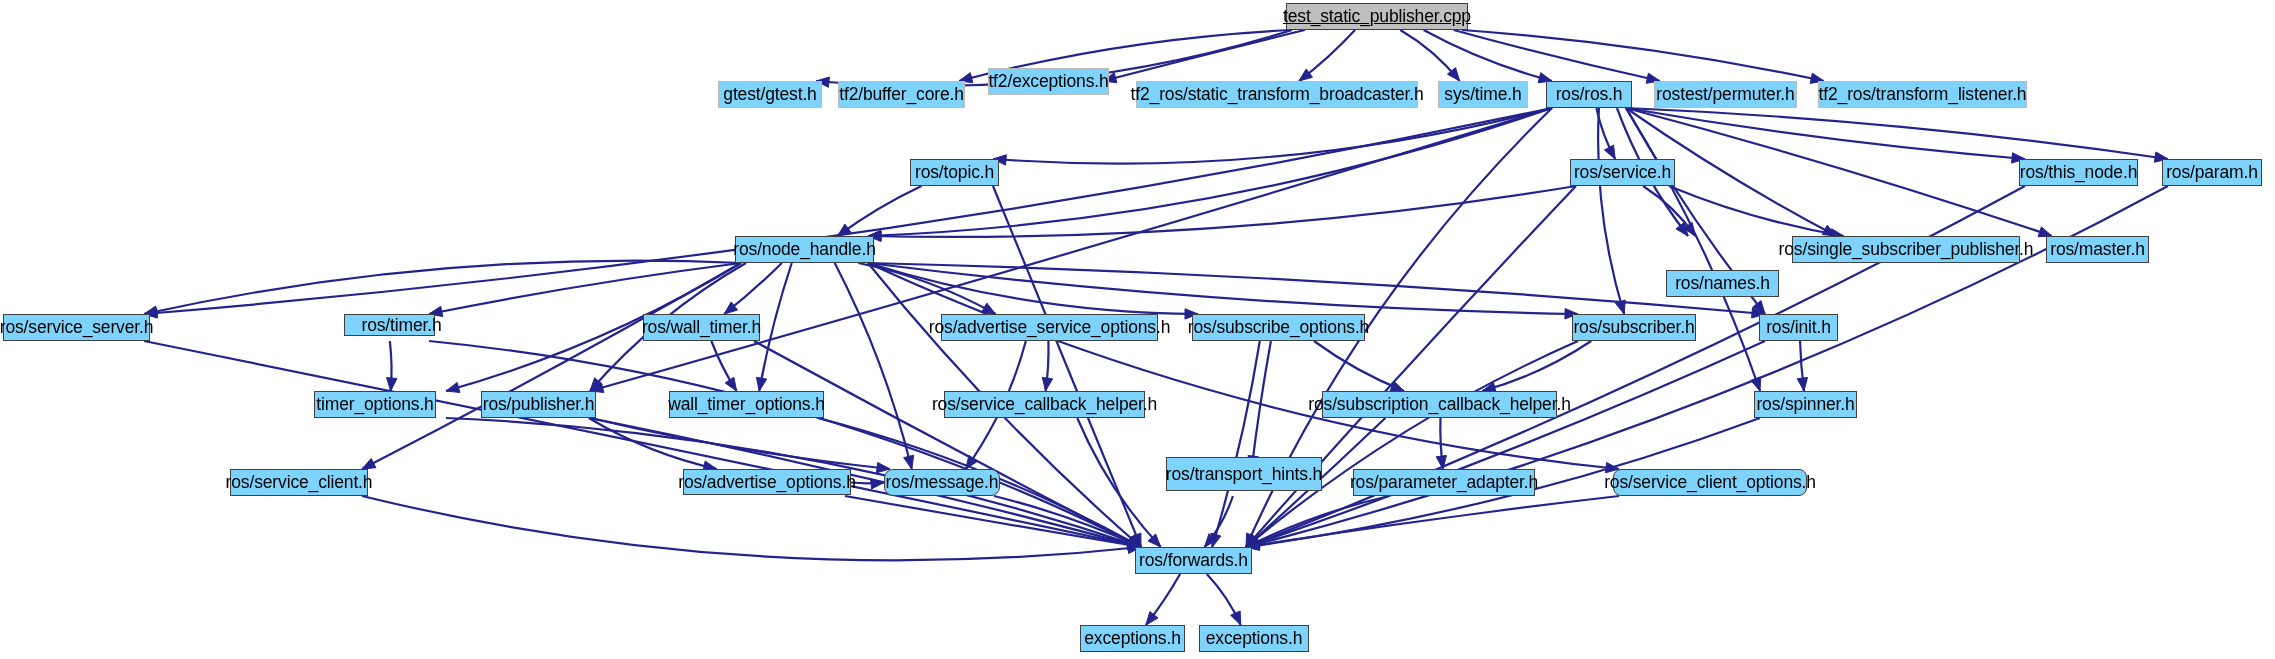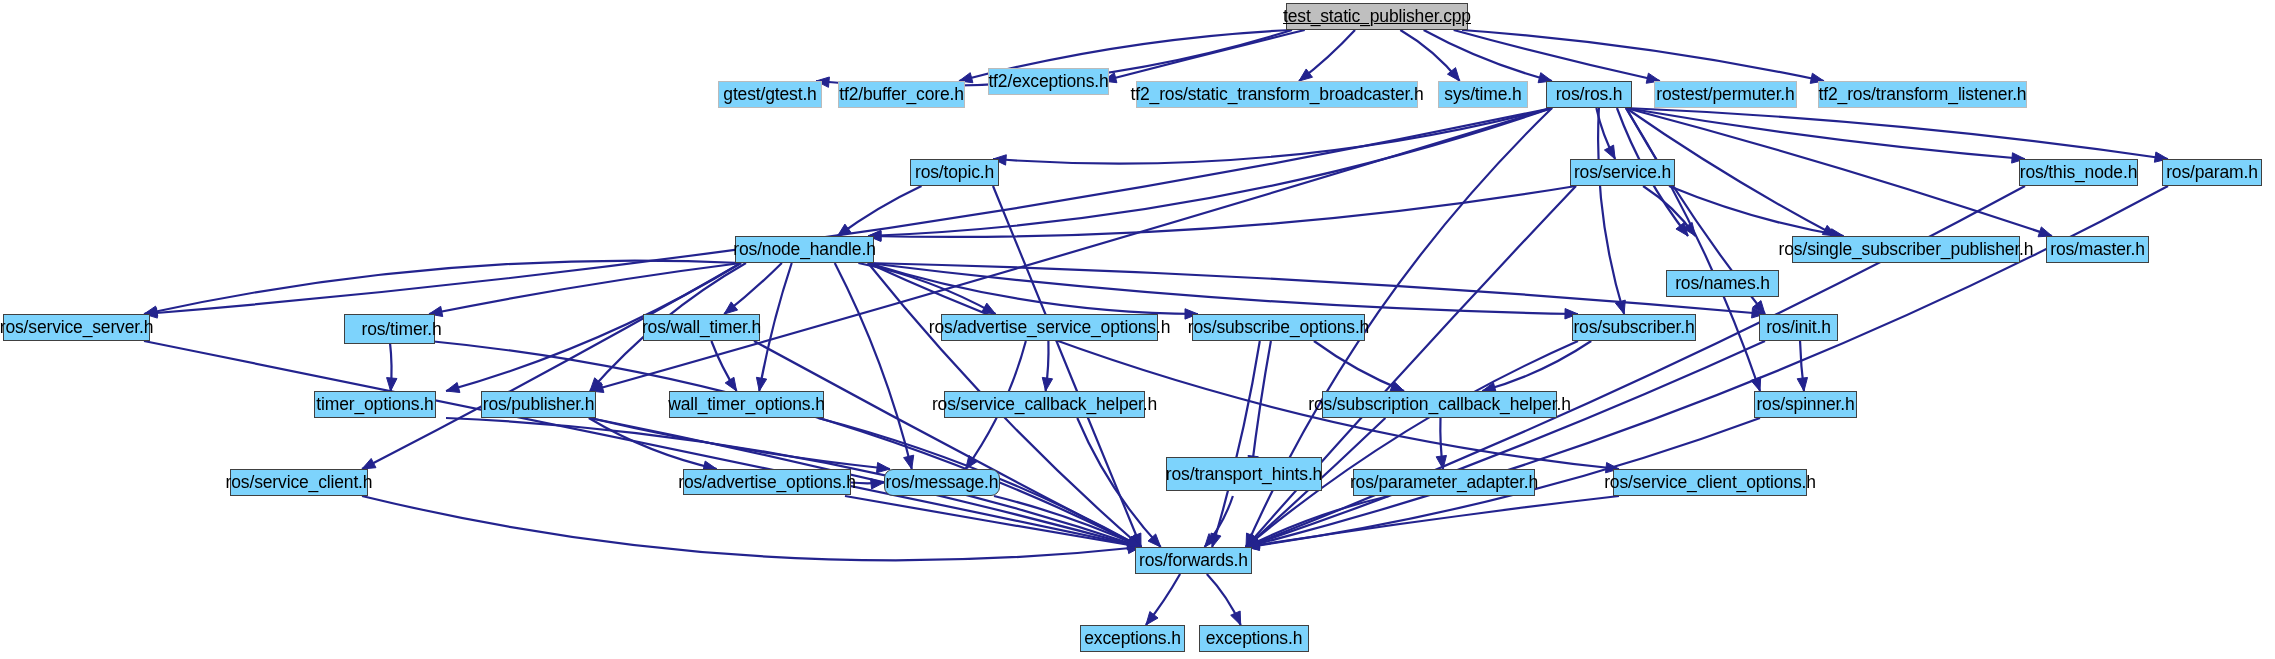--- a/index.html
+++ b/index.html
@@ -229,35 +229,35 @@
       <div class="node-box " style="left: 1818px; top: 81px; width: 209px; height: 27px;">tf2_ros/transform_listener.h</div>
       <div class="node-box solid" style="left: 910px; top: 159px; width: 89px; height: 27px;">ros/topic.h</div>
       <div class="node-box solid" style="left: 1570px; top: 159px; width: 105px; height: 27px;">ros/service.h</div>
       <div class="node-box solid" style="left: 2019px; top: 159px; width: 119px; height: 27px;">ros/this_node.h</div>
       <div class="node-box solid" style="left: 2162px; top: 159px; width: 100px; height: 27px;">ros/param.h</div>
       <div class="node-box solid" style="left: 735px; top: 236px; width: 139px; height: 27px;">ros/node_handle.h</div>
       <div class="node-box solid" style="left: 1666px; top: 236px; width: 113px; height: 27px; margin-top: 34px;">ros/names.h</div>
       <div class="node-box solid" style="left: 1792px; top: 236px; width: 228px; height: 27px;">ros/single_subscriber_publisher.h</div>
       <div class="node-box solid" style="left: 2046px; top: 236px; width: 103px; height: 27px;">ros/master.h</div>
       <div class="node-box solid" style="left: 3px; top: 314px; width: 147px; height: 27px;">ros/service_server.h</div>
-      <div class="node-box solid" style="left: 344px; top: 314px; width: 91px; height: 30px; padding-left: 24px;">ros/timer.h</div>
+      <div class="node-box solid" style="left: 344px; top: 314px; width: 91px; height: 22px; padding-left: 24px;">ros/timer.h</div>
       <div class="node-box solid" style="left: 643px; top: 314px; width: 117px; height: 27px;">ros/wall_timer.h</div>
       <div class="node-box solid" style="left: 941px; top: 314px; width: 217px; height: 27px;">ros/advertise_service_options.h</div>
       <div class="node-box solid" style="left: 1192px; top: 314px; width: 173px; height: 27px;">ros/subscribe_options.h</div>
       <div class="node-box solid" style="left: 1572px; top: 314px; width: 124px; height: 27px;">ros/subscriber.h</div>
       <div class="node-box solid" style="left: 1759px; top: 314px; width: 79px; height: 27px;">ros/init.h</div>
       <div class="node-box solid" style="left: 314px; top: 391px; width: 122px; height: 27px;">timer_options.h</div>
       <div class="node-box solid" style="left: 481px; top: 391px; width: 115px; height: 27px;">ros/publisher.h</div>
       <div class="node-box solid" style="left: 669px; top: 391px; width: 155px; height: 27px;">wall_timer_options.h</div>
       <div class="node-box solid" style="left: 944px; top: 391px; width: 201px; height: 27px;">ros/service_callback_helper.h</div>
       <div class="node-box solid" style="left: 1322px; top: 391px; width: 235px; height: 27px;">ros/subscription_callback_helper.h</div>
       <div class="node-box solid" style="left: 1754px; top: 391px; width: 103px; height: 27px;">ros/spinner.h</div>
       <div class="node-box solid" style="left: 230px; top: 469px; width: 138px; height: 27px;">ros/service_client.h</div>
       <div class="node-box solid" style="left: 683px; top: 469px; width: 168px; height: 26px;">ros/advertise_options.h</div>
       <div class="node-box solid" style="left: 884px; top: 469px; width: 116px; height: 27px; border-radius: 9px;">ros/message.h</div>
       <div class="node-box solid" style="left: 1166px; top: 457px; width: 156px; height: 34px;">ros/transport_hints.h</div>
       <div class="node-box solid" style="left: 1353px; top: 469px; width: 182px; height: 27px;">ros/parameter_adapter.h</div>
-      <div class="node-box solid" style="left: 1613px; top: 469px; width: 194px; height: 27px;">ros/service_client_options.h</div>
+      <div class="node-box solid" style="left: 1613px; top: 469px; width: 194px; height: 27px; border-radius: 8px;">ros/service_client_options.h</div>
       <div class="node-box solid" style="left: 1135px; top: 547px; width: 117px; height: 27px;">ros/forwards.h</div>
       <div class="node-box solid" style="left: 1080px; top: 625px; width: 105px; height: 27px;">exceptions.h</div>
       <div class="node-box solid" style="left: 1199px; top: 625px; width: 110px; height: 27px;">exceptions.h</div>
     </div>
 </div>
 
 </body></html>

